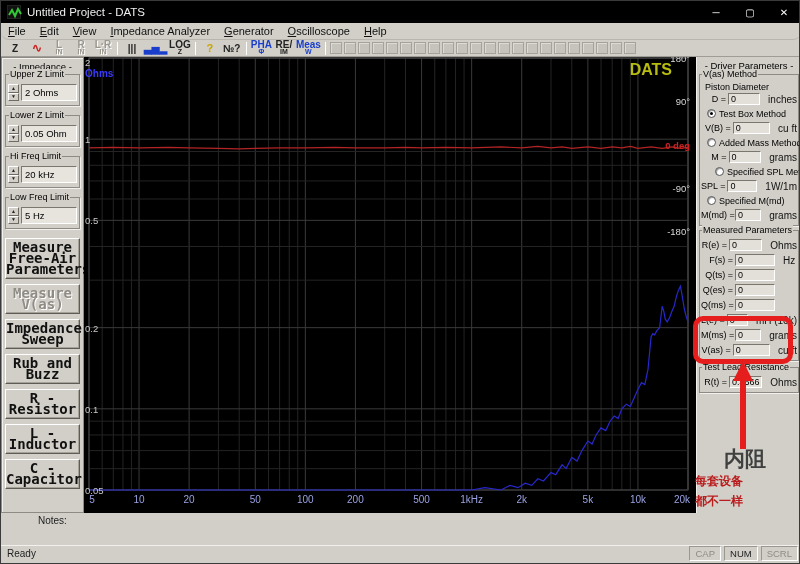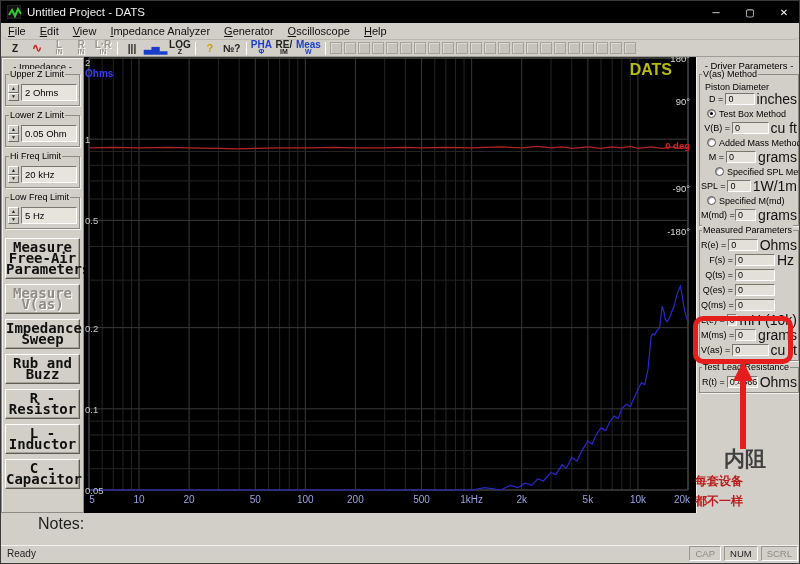--- a/index.html
+++ b/index.html
@@ -42,37 +42,37 @@
   .field { background:#e7e4de; border:1px solid; border-color:#7a776f #fff #fff #7a776f; font-size:9.5px; display:flex; align-items:center; padding-left:3px; flex:1; color:#000; }
   .lbtn { display:block; width:100%; background:#d2cfc8; border:1px solid; border-color:#fff #5f5c55 #5f5c55 #fff; box-shadow:inset -1px -1px 0 #a5a29a; font-family:"DejaVu Sans Mono", monospace; font-size:14px; font-weight:bold; color:#111; text-align:center; padding:3px 0; margin-bottom:5px; line-height:11px; white-space:pre-line; }
   .lbtn.disabled { color:#8f8c85; text-shadow:1px 1px 0 #fff; }
   #right-panel { position:absolute; left:695px; top:56px; width:105px; height:456px; background:#d2cfc8; border-left:1px solid #f2f0ec; padding:2px 2px; font-size:9.5px; }
   #rp-title { font-size:9.5px; text-align:center; margin:1px 0 3px 0; }
   .group { position:relative; border:1px solid #8e8b84; box-shadow:1px 1px 0 #f2f0ec; padding:7px 1px 2px 1px; margin-bottom:4px; }
   .group-label { position:absolute; top:-6px; left:2px; background:#d2cfc8; font-size:9px; padding:0 1px; white-space:nowrap; }
   .prow { display:flex; align-items:center; height:14px; margin-bottom:1px; }
   .prow .lab { width:34px; text-align:right; font-size:9px; padding-right:2px; white-space:nowrap; }
   .prow .val { width:40px; height:12px; background:#e3e0da; border:1px solid; border-color:#7a776f #fff #fff #7a776f; font-size:9px; padding-left:2px; overflow:hidden; }
-  .prow .unit { font-size:14px; padding-left:2px; white-space:nowrap; color:#111; }
+  .prow .unit { font-size:10px; padding-left:8px; white-space:nowrap; color:#111; }
   .radio-row { display:flex; align-items:center; height:13px; margin:1px 0 1px 6px; }
   .radio-row.indent { margin-left:14px; }
   .radio { width:9px; height:9px; border-radius:50%; background:#fff; border:1px solid #555; box-shadow:inset 1px 1px 1px #999; margin-right:3px; position:relative; flex:none; }
   .radio.sel::after { content:""; position:absolute; left:2px; top:2px; width:3px; height:3px; border-radius:50%; background:#000; }
   .radio-label { font-size:9px; white-space:nowrap; }
   .plain-label { font-size:9px; margin-left:4px; }
   
   #chart { position:absolute; left:83px; top:56px; width:612px; height:456px; background:#000; }
   
   #red-box { position:absolute; left:692px; top:315px; width:100px; height:48px; border:5px solid #e51d1d; border-radius:10px; z-index:6; }
   #red-arrow { position:absolute; left:729px; top:360px; z-index:6; }
   #ann-big { position:absolute; left:694px; top:444px; width:100px; text-align:center; color:#404040; font-size:21px; font-weight:bold; z-index:6; font-family:"Liberation Sans", sans-serif; }
   .ann-small { position:absolute; left:694px; width:104px; text-align:left; color:#b91c1c; font-size:12px; font-weight:bold; z-index:6; }
   
   #notes-strip { position:absolute; left:0; top:512px; width:800px; height:32px; background:#d2cfc8; }
-  #notes-label { position:absolute; left:37px; top:2px; font-size:16px; color:#222; }
+  #notes-label { position:absolute; left:37px; top:2px; font-size:10px; color:#222; }
   #statusbar { position:absolute; left:0; top:544px; width:800px; height:16px; background:#d2cfc8; border-top:1px solid #f2f0ec; display:flex; align-items:center; font-size:10px; color:#222; }
   #status-ready { margin-left:6px; flex:1; }
   .spane { border:1px solid; border-color:#9a978f #fff #fff #9a978f; padding:1px 5px; margin-right:3px; font-size:9.5px; }
   .spane.dim { color:#8f8c85; }
 </style>
 </head>
 <body>
 
 <div id="window">
 

